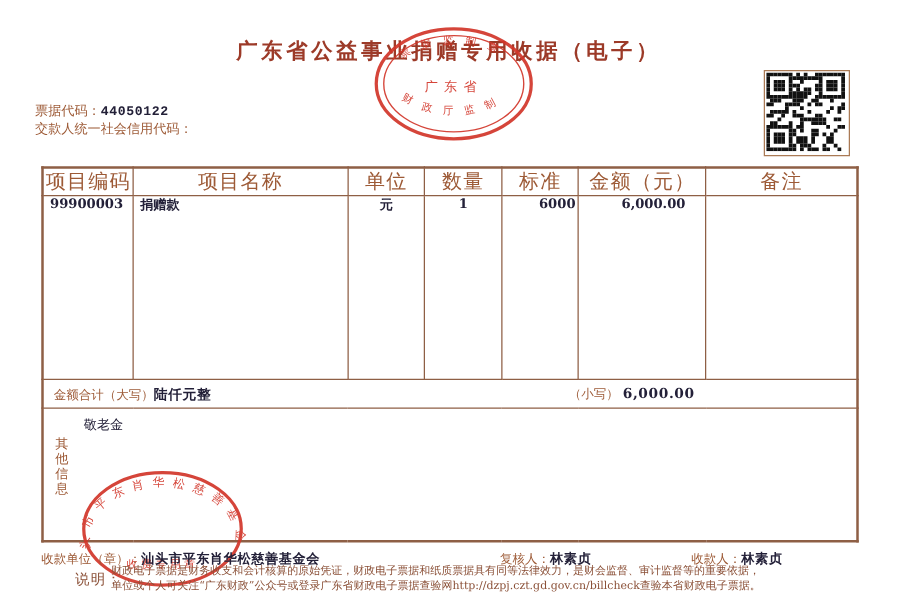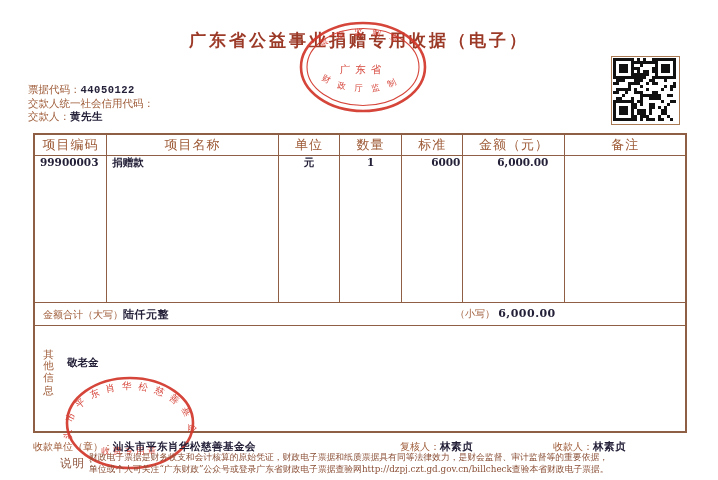--- a/index.html
+++ b/index.html
@@ -13,34 +13,34 @@
   .info-right{left:455px;top:84px;}
   .lbl{color:#9d5a36;}
   .val{color:#232038;font-weight:bold;letter-spacing:.5px;}
   
   .qr{position:absolute;left:611px;top:56px;width:65px;height:65px;
       border:1px solid #aa7a55;background:#fff;padding:1px;}
   
   table.items{position:absolute;left:33px;top:133px;border-collapse:collapse;table-layout:fixed;
               width:654px;border:2px solid #8e5f45;}
   table.items th,table.items td{border:1px solid #8e5f45;padding:0;overflow:hidden;}
-  th.h{color:#9d5a36;font-weight:normal;font-size:13px;height:20px;letter-spacing:1px;font-family:Liberation Mono, monospace;}
+  th.h{color:#9d5a36;font-weight:normal;font-size:16px;height:20px;letter-spacing:1px;font-family:Liberation Mono, monospace;}
   td.d{height:146px;vertical-align:top;font-size:10.5px;font-weight:bold;color:#232038;padding-top:3px;}
   td.d.al{text-align:left;padding-left:5px;}
   td.d.ac{text-align:center;}
   td.d.ar{text-align:right;padding-right:2px;}
   td.d.arr{text-align:right;padding-right:16px;}
   td.totalcell{height:22px;position:relative;font-size:10px;vertical-align:middle;}
   .total-left{padding-left:8px;}
   .amount-cn{font-size:11px;}
   .small-group{position:absolute;left:420px;top:4px;}
   td.othercell{height:105px;position:relative;vertical-align:top;}
   .other-label{position:absolute;left:7px;top:14px;color:#9d5a36;font-size:10.5px;
                writing-mode:vertical-rl;text-orientation:upright;letter-spacing:12px;}
-  .other-value{position:absolute;left:32px;top:6px;font-size:10.5px;font-weight:bold;color:#232038;margin-top:24px;}
+  .other-value{position:absolute;left:32px;top:6px;font-size:10.5px;font-weight:normal;color:#232038;}
   
   .seal{position:absolute;pointer-events:none;opacity:.92;}
   .seal-title{left:288px;top:17px;}
   .seal-org{left:60px;top:374px;}
   
   .payee-line{position:absolute;left:33px;top:440px;width:660px;font-size:10px;white-space:nowrap;}
   .payee-line .name{font-size:10.5px;}
   .sign-reviewer{position:absolute;left:367px;top:0;}
   .sign-cashier{position:absolute;left:520px;top:0;}
   .note{position:absolute;left:60px;top:452px;width:645px;color:#8a4f36;}
@@ -69,23 +69,20 @@
       <textPath href="#arcBot" startOffset="50%" text-anchor="middle">财政厅监制</textPath>
     </text>
   </svg>
 
   <div class="info info-left">
     <div>
       <span class="lbl">票据代码：</span><span class="val">44050122</span>
     </div>
     <div>
       <span class="lbl">交款人统一社会信用代码：</span><span class="val"></span>
-    </div>
-    <div>
-      <span class="lbl">交款人：</span><span class="val">黄先生</span>
     </div>
   </div>
 
 
   <div class="qr">
     <svg id="qr-svg" width="63" height="63" viewBox="0 0 63 63">
         <rect x="0" y="0" width="3" height="3" fill="#111"></rect>
         <rect x="3" y="0" width="3" height="3" fill="#111"></rect>
         <rect x="6" y="0" width="3" height="3" fill="#111"></rect>
         <rect x="9" y="0" width="3" height="3" fill="#111"></rect>

